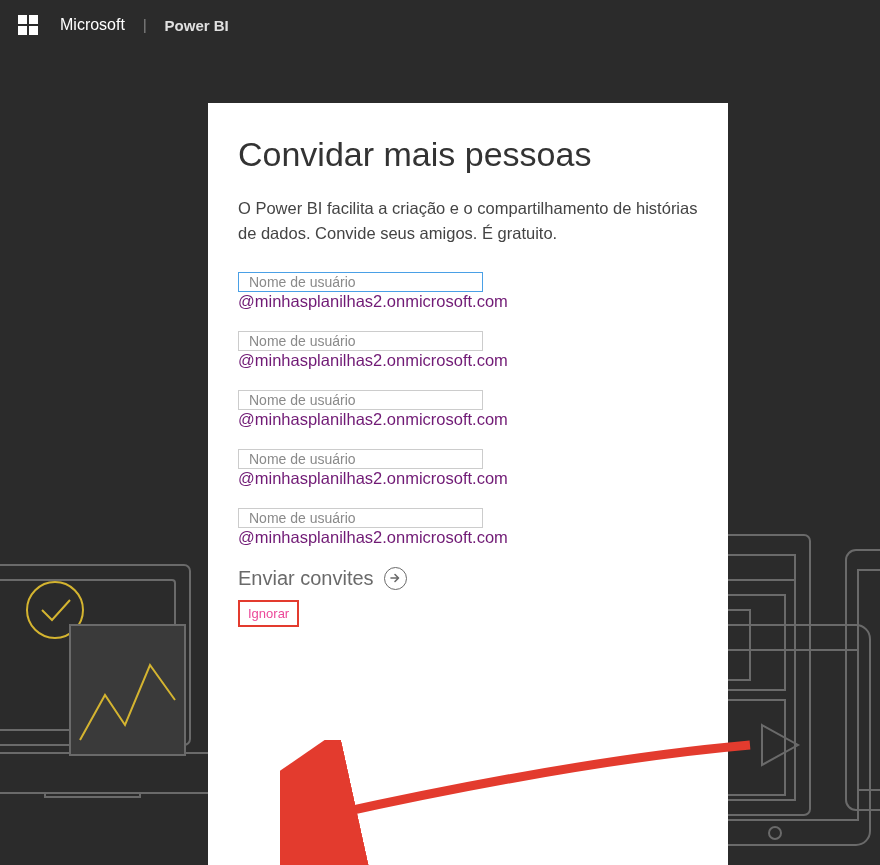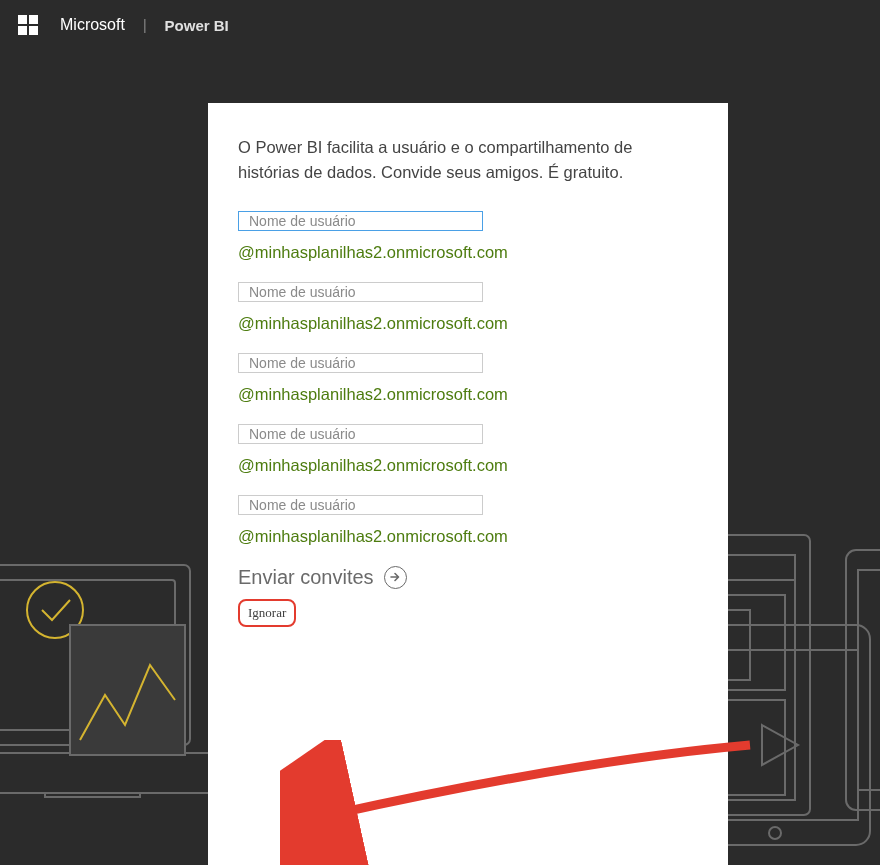--- a/index.html
+++ b/index.html
@@ -84,23 +84,23 @@
       padding: 0 10px;
       font-size: 14px;
       color: #333;
       font-family: inherit;
       outline: none;
       background: #fff;
     }
     .username-input::placeholder { color: #8a8a8a; }
     .username-input.focused { border: 1px solid #4aa0e6; }
     .domain {
-      margin-top: 12px;
+      margin-top: 0;
       font-size: 16.5px;
-      color: #4d7c0f;
+      color: #701a75;
     }
 
     .send-row {
       display: flex;
       align-items: flex-end;
       gap: 10px;
       font-size: 20px;
       color: #6a6a6a;
       margin-top: 18px;
     }
@@ -111,26 +111,26 @@
       display: inline-flex;
       align-items: center;
       justify-content: center;
     }
     .send-row .circ-arrow svg { display:block; }
 
     .ignore-btn {
       margin-top: 10px;
       padding: 4px 8px;
       font-size: 13px;
-      color: #404040;
+      color: #ec4899;
       background: #fff;
       border: 2px solid #e33b2e;
-      border-radius: 8px;
+      border-radius: 0;
       cursor: pointer;
-      font-family: Liberation Serif, serif;
+      font-family: Liberation Sans, sans-serif;
     }
 
     
     .annotation {
       position: absolute;
       left: 280px;
       top: 740px;
       z-index: 3;
       pointer-events: none;
     }
@@ -188,21 +188,22 @@
     <rect x="698" y="135" width="160" height="170"></rect>
     <circle cx="775" cy="318" r="6"></circle>
     <polygon points="762,210 798,230 762,250"></polygon>
 
     <rect x="846" y="35" width="60" height="260" rx="10"></rect>
     <rect x="858" y="55" width="40" height="220"></rect>
   </g>
 </svg>
 
 <div class="card">
-  <p class="subtitle">O Power BI facilita a usuário e o compartilhamento de histórias de dados. Convide seus amigos. É gratuito.</p>
+  <h1 class="title">Convidar mais pessoas</h1>
+  <p class="subtitle">O Power BI facilita a criação e o compartilhamento de histórias de dados. Convide seus amigos. É gratuito.</p>
 
   <div id="invites-container">
       <div class="invite-block"><input type="text" class="username-input focused" placeholder="Nome de usuário" style=""><div class="domain">@minhasplanilhas2.onmicrosoft.com</div></div>
       <div class="invite-block"><input type="text" class="username-input" placeholder="Nome de usuário" style=""><div class="domain">@minhasplanilhas2.onmicrosoft.com</div></div>
       <div class="invite-block"><input type="text" class="username-input" placeholder="Nome de usuário" style=""><div class="domain">@minhasplanilhas2.onmicrosoft.com</div></div>
       <div class="invite-block"><input type="text" class="username-input" placeholder="Nome de usuário" style=""><div class="domain">@minhasplanilhas2.onmicrosoft.com</div></div>
       <div class="invite-block"><input type="text" class="username-input" placeholder="Nome de usuário" style=""><div class="domain">@minhasplanilhas2.onmicrosoft.com</div></div>
     </div>
 
   <div class="send-row">

